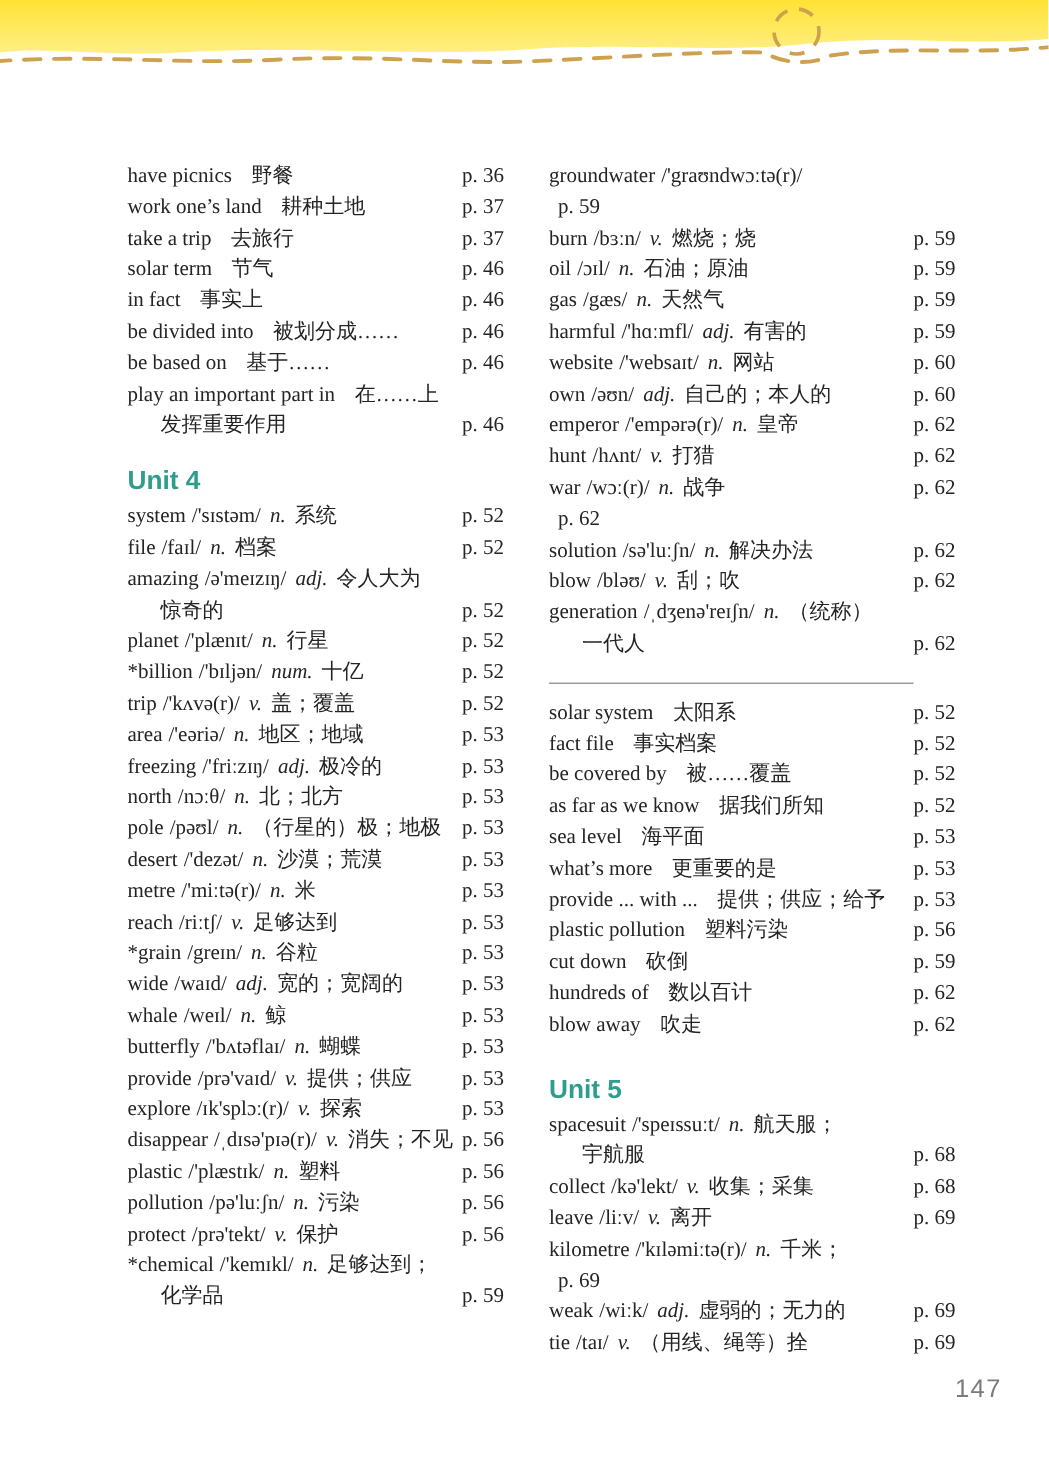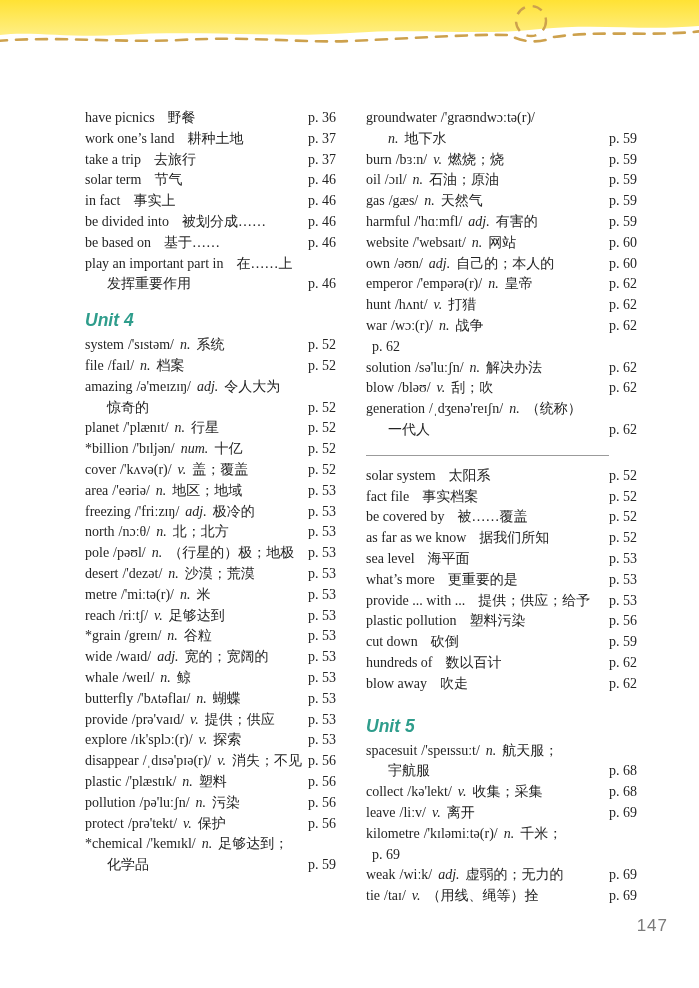--- a/index.html
+++ b/index.html
@@ -30,21 +30,20 @@
   .p-phon{margin-right:6px;}
   .p-pos{font-style:italic;margin-right:6px;}
   .p-word + .p-zh{margin-left:9px;}
   .unit{
     font-family:"Liberation Sans","DejaVu Sans",sans-serif;
     font-weight:bold;
     font-size:17.5px;
     line-height:22px;
     color:#2f9d8c;
     margin:14px 0 4px 0;
-    font-style:italic;
   }
   .unit-5{margin-top:20px;}
   .divider{
     width:243px;
     border-top:1.6px solid #9b9b9b;
     margin:14px 0 10px 0;
   }
   .folio{
     position:absolute;
     top:916px;right:31px;
@@ -128,21 +127,21 @@
         </div>
         <div class="row">
           <span class="txt"><span class="p-word">planet</span><span class="p-phon">/'plænɪt/</span><span class="p-pos">n.</span><span class="p-zh">行星</span></span>
           <span class="pg">p. 52</span>
         </div>
         <div class="row">
           <span class="txt"><span class="p-word">*billion</span><span class="p-phon">/'bɪljən/</span><span class="p-pos">num.</span><span class="p-zh">十亿</span></span>
           <span class="pg">p. 52</span>
         </div>
         <div class="row">
-          <span class="txt"><span class="p-word">cover</span><span class="p-phon">/'kʌvə(r)/</span><span class="p-pos">v.</span><span class="p-zh">盖；覆盖</span></span>
+          <span class="txt"><span class="p-word">trip</span><span class="p-phon">/'kʌvə(r)/</span><span class="p-pos">v.</span><span class="p-zh">盖；覆盖</span></span>
           <span class="pg">p. 52</span>
         </div>
         <div class="row">
           <span class="txt"><span class="p-word">area</span><span class="p-phon">/'eəriə/</span><span class="p-pos">n.</span><span class="p-zh">地区；地域</span></span>
           <span class="pg">p. 53</span>
         </div>
         <div class="row">
           <span class="txt"><span class="p-word">freezing</span><span class="p-phon">/'friːzɪŋ/</span><span class="p-pos">adj.</span><span class="p-zh">极冷的</span></span>
           <span class="pg">p. 53</span>
         </div>
@@ -215,21 +214,20 @@
         </div>
       </div>
   </div>
 
   <div class="col col-right">
     <div id="right-unit4">
         <div class="row">
           <span class="txt"><span class="p-word">groundwater</span><span class="p-phon">/'graʊndwɔːtə(r)/</span></span>
         </div>
         <div class="row cont">
-          <span class="txt"><span class="p-pos">n.</span><span class="p-zh">地下水</span></span>
           <span class="pg">p. 59</span>
         </div>
         <div class="row">
           <span class="txt"><span class="p-word">burn</span><span class="p-phon">/bɜːn/</span><span class="p-pos">v.</span><span class="p-zh">燃烧；烧</span></span>
           <span class="pg">p. 59</span>
         </div>
         <div class="row">
           <span class="txt"><span class="p-word">oil</span><span class="p-phon">/ɔɪl/</span><span class="p-pos">n.</span><span class="p-zh">石油；原油</span></span>
           <span class="pg">p. 59</span>
         </div>

